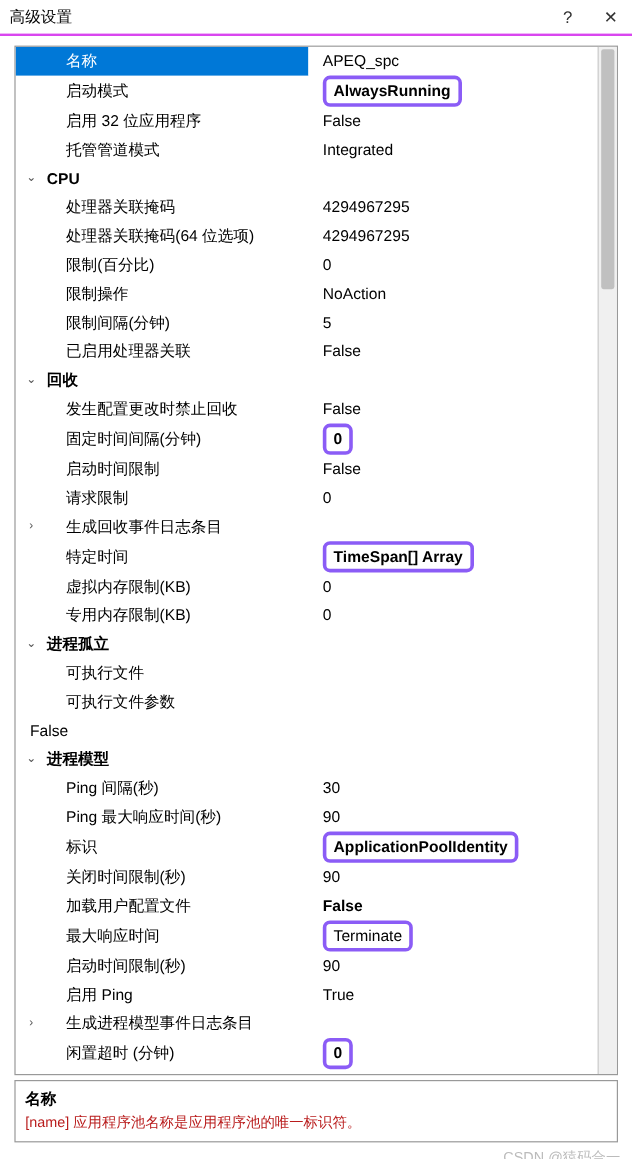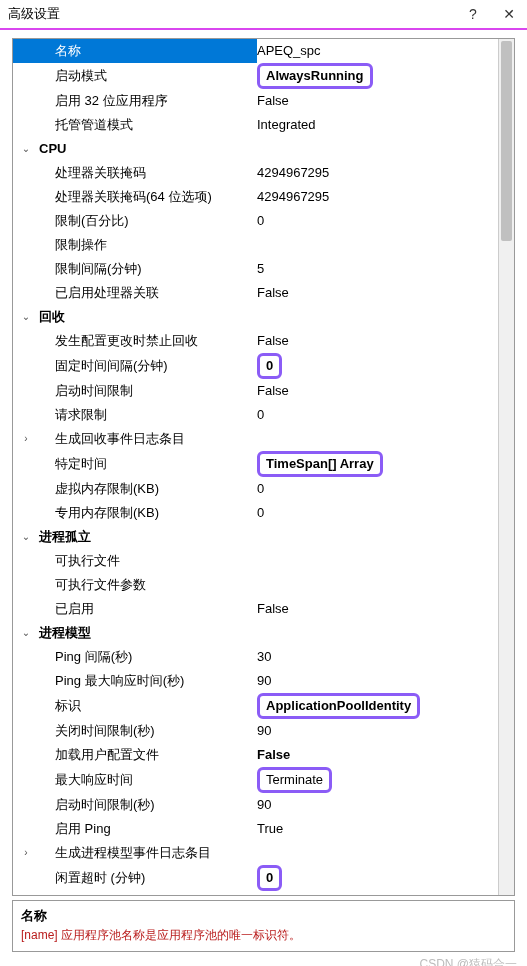--- a/index.html
+++ b/index.html
@@ -9,21 +9,21 @@
 .titlebar-right { display: flex; gap: 16px; }
 .titlebar-btn { width: 20px; height: 20px; display: flex; align-items: center; justify-content: center; font-size: 14px; color: #333; cursor: default; }
 
 .grid-frame { margin: 8px 12px 4px 12px; border: 1px solid #999; height: 858px; overflow: hidden; position: relative; }
 .grid-inner { position: absolute; top: 0; left: 0; right: 16px; bottom: 0; overflow: hidden; }
 .scrollbar-v { position: absolute; right: 0; top: 0; bottom: 0; width: 16px; background: #f0f0f0; border-left: 1px solid #ccc; }
 .scroll-thumb { position: absolute; left: 2px; right: 2px; top: 2px; height: 200px; background: #c0c0c0; border-radius: 2px; }
 
 .row { display: flex; align-items: stretch; min-height: 24px; line-height: 24px; }
 .col-label { width: 244px; display: flex; align-items: center; padding-left: 4px; }
-.col-value { flex: 1; padding-left: 0; display: flex; align-items: center; }
+.col-value { flex: 1; padding-left: 12px; display: flex; align-items: center; }
 .row.selected .col-label { background: #0078d7; color: #fff; }
 .row.selected .col-value { background: #fff; }
 
 .expander { width: 18px; display: inline-flex; align-items: center; justify-content: center; font-size: 10px; color: #555; }
 .indent1 { padding-left: 4px; }
 .indent2 { padding-left: 20px; }
 
 .cat-label { font-weight: bold; }
 .bold-val { font-weight: bold; }
 
@@ -106,20 +106,21 @@
           <span class="expander"></span>
           <span class="indent2">限制(百分比)</span>
         </div>
       <div class="col-value">0</div>
     </div>
     <div class="row">
       <div class="col-label">
           <span class="expander"></span>
           <span class="indent2">限制操作</span>
         </div>
+      <div class="col-value">NoAction</div>
     </div>
     <div class="row">
       <div class="col-label">
           <span class="expander"></span>
           <span class="indent2">限制间隔(分钟)</span>
         </div>
       <div class="col-value">5</div>
     </div>
     <div class="row">
       <div class="col-label">
@@ -212,24 +213,20 @@
       <div class="col-value"></div>
     </div>
     <div class="row">
       <div class="col-label">
           <span class="expander"></span>
           <span class="indent2">可执行文件参数</span>
         </div>
       <div class="col-value"></div>
     </div>
     <div class="row">
-      <div class="col-label">
-          <span class="expander"></span>
-          <span class="indent2">已启用</span>
-        </div>
       <div class="col-value">False</div>
     </div>
 
     <div class="row">
       <div class="col-label">
           <span class="expander">⌄</span>
           <span class="indent1 cat-label">进程模型</span>
         </div>
       <div class="col-value"></div>
     </div>

